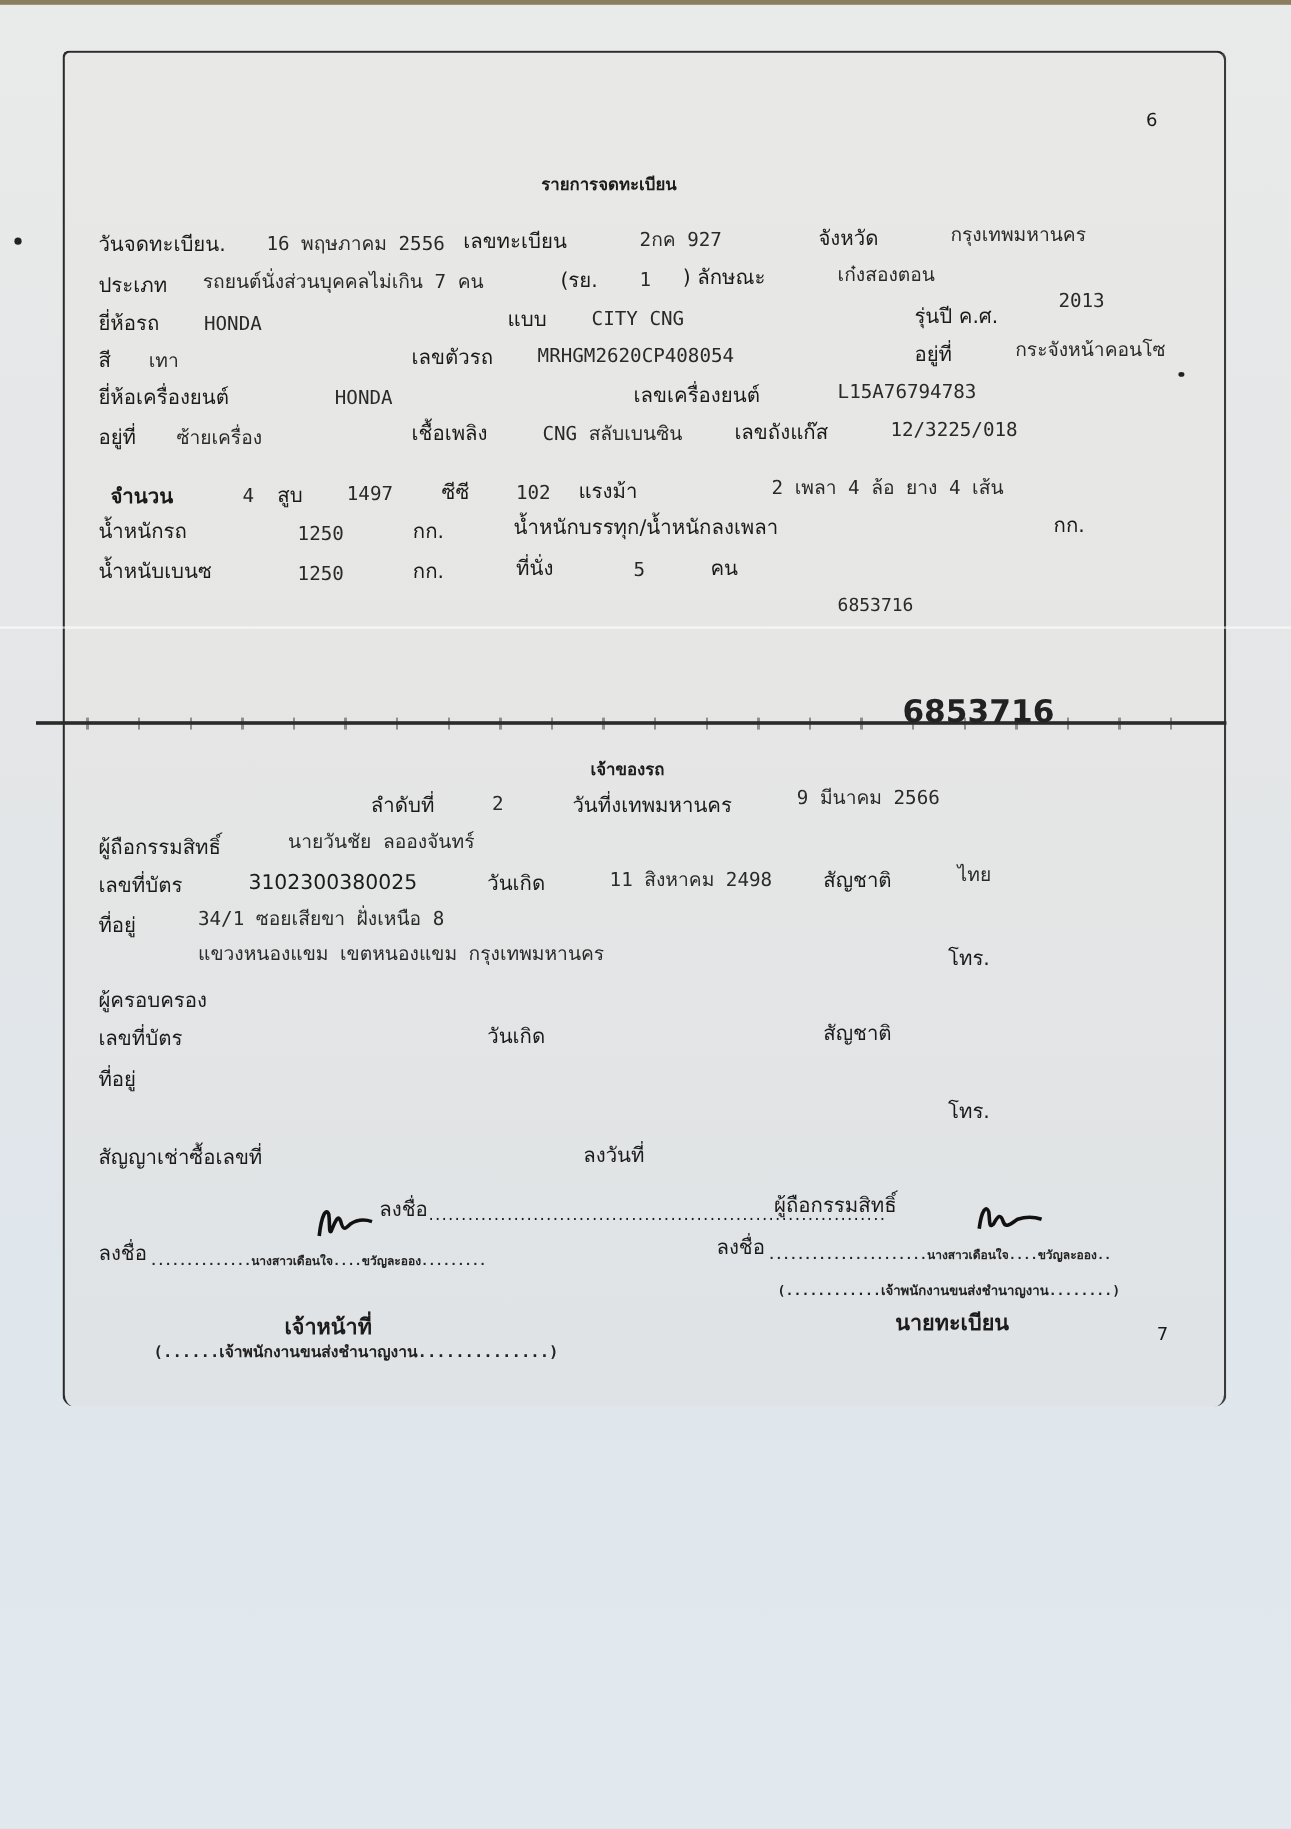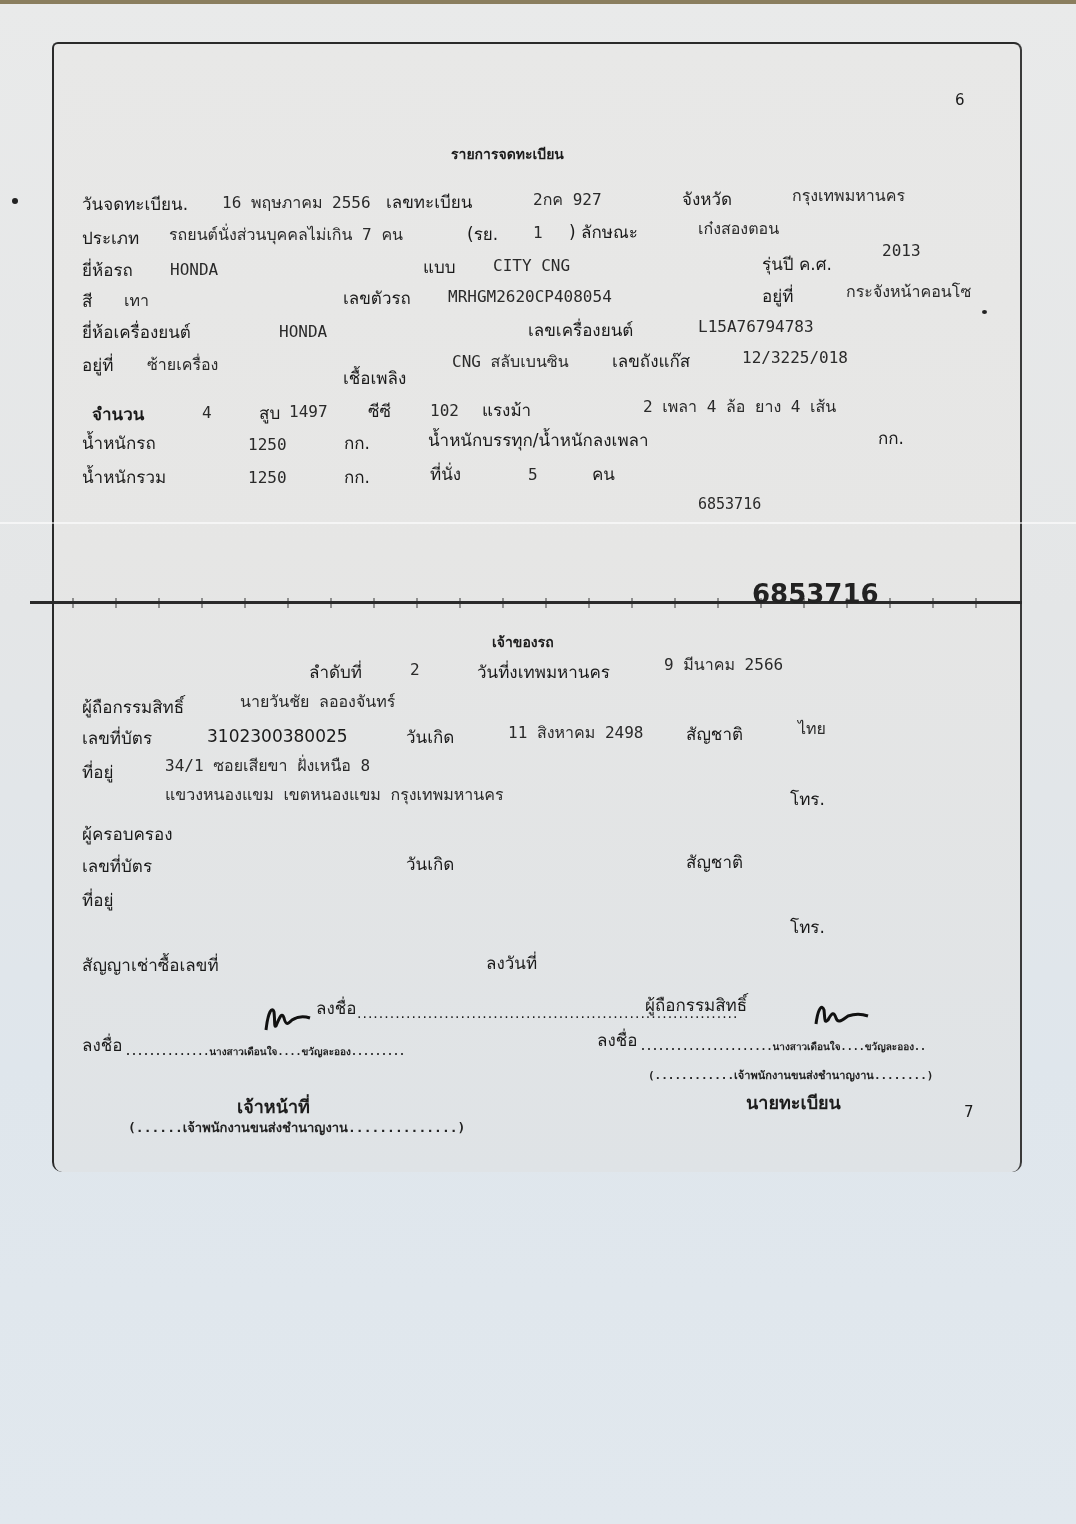--- a/index.html
+++ b/index.html
@@ -73,41 +73,41 @@
 <div class="t label" style="left:762px;top:286px;">อยู่ที่</div>
 <div class="t mono" style="left:846px;top:282px;">กระจังหน้าคอนโซ</div>
 
 <div class="t label" style="left:82px;top:322px;">ยี่ห้อเครื่องยนต์</div>
 <div class="t mono" style="left:279px;top:322px;">HONDA</div>
 <div class="t label" style="left:528px;top:320px;">เลขเครื่องยนต์</div>
 <div class="t mono" style="left:698px;top:317px;">L15A76794783</div>
 
 <div class="t label" style="left:82px;top:355px;">อยู่ที่</div>
 <div class="t mono" style="left:147px;top:355px;">ซ้ายเครื่อง</div>
-<div class="t label" style="left:343px;top:368px;">เชื้อเพลิง</div>
+<div class="t label" style="left:343px;top:352px;">เชื้อเพลิง</div>
 <div class="t mono" style="left:452px;top:352px;">CNG สลับเบนซิน</div>
 <div class="t label" style="left:612px;top:351px;">เลขถังแก๊ส</div>
 <div class="t mono" style="left:742px;top:348px;">12/3225/018</div>
 
 <div class="t label" style="left:92px;top:404px;font-weight:bold;">จำนวน</div>
 <div class="t mono" style="left:202px;top:403px;">4</div>
-<div class="t label" style="left:231px;top:403px;margin-left:28px;">สูบ</div>
+<div class="t label" style="left:231px;top:403px;">สูบ</div>
 <div class="t mono" style="left:289px;top:402px;">1497</div>
 <div class="t label" style="left:368px;top:401px;">ซีซี</div>
 <div class="t mono" style="left:430px;top:401px;">102</div>
 <div class="t label" style="left:482px;top:400px;">แรงม้า</div>
 <div class="t mono" style="left:643px;top:397px;">2 เพลา 4 ล้อ ยาง 4 เส้น</div>
 
 <div class="t label" style="left:82px;top:433px;">น้ำหนักรถ</div>
 <div class="t mono" style="left:248px;top:435px;">1250</div>
 <div class="t label" style="left:344px;top:433px;">กก.</div>
 <div class="t label" style="left:428px;top:430px;">น้ำหนักบรรทุก/น้ำหนักลงเพลา</div>
 <div class="t label" style="left:878px;top:428px;">กก.</div>
 
-<div class="t label" style="left:82px;top:467px;">น้ำหนักรวม</div>
+<div class="t label" style="left:82px;top:467px;">น้ำหนับเบนซ</div>
 <div class="t mono" style="left:248px;top:468px;">1250</div>
 <div class="t label" style="left:344px;top:467px;">กก.</div>
 <div class="t label" style="left:430px;top:464px;">ที่นั่ง</div>
 <div class="t mono" style="left:528px;top:465px;">5</div>
 <div class="t label" style="left:592px;top:464px;">คน</div>
 
 <div class="t mono" style="left:698px;top:494px;font-size:15px;">6853716</div>
 <div class="t bigno" style="left:752px;top:584px;">6853716</div>
 
 <div class="t title" style="left:492px;top:632px;">เจ้าของรถ</div>

